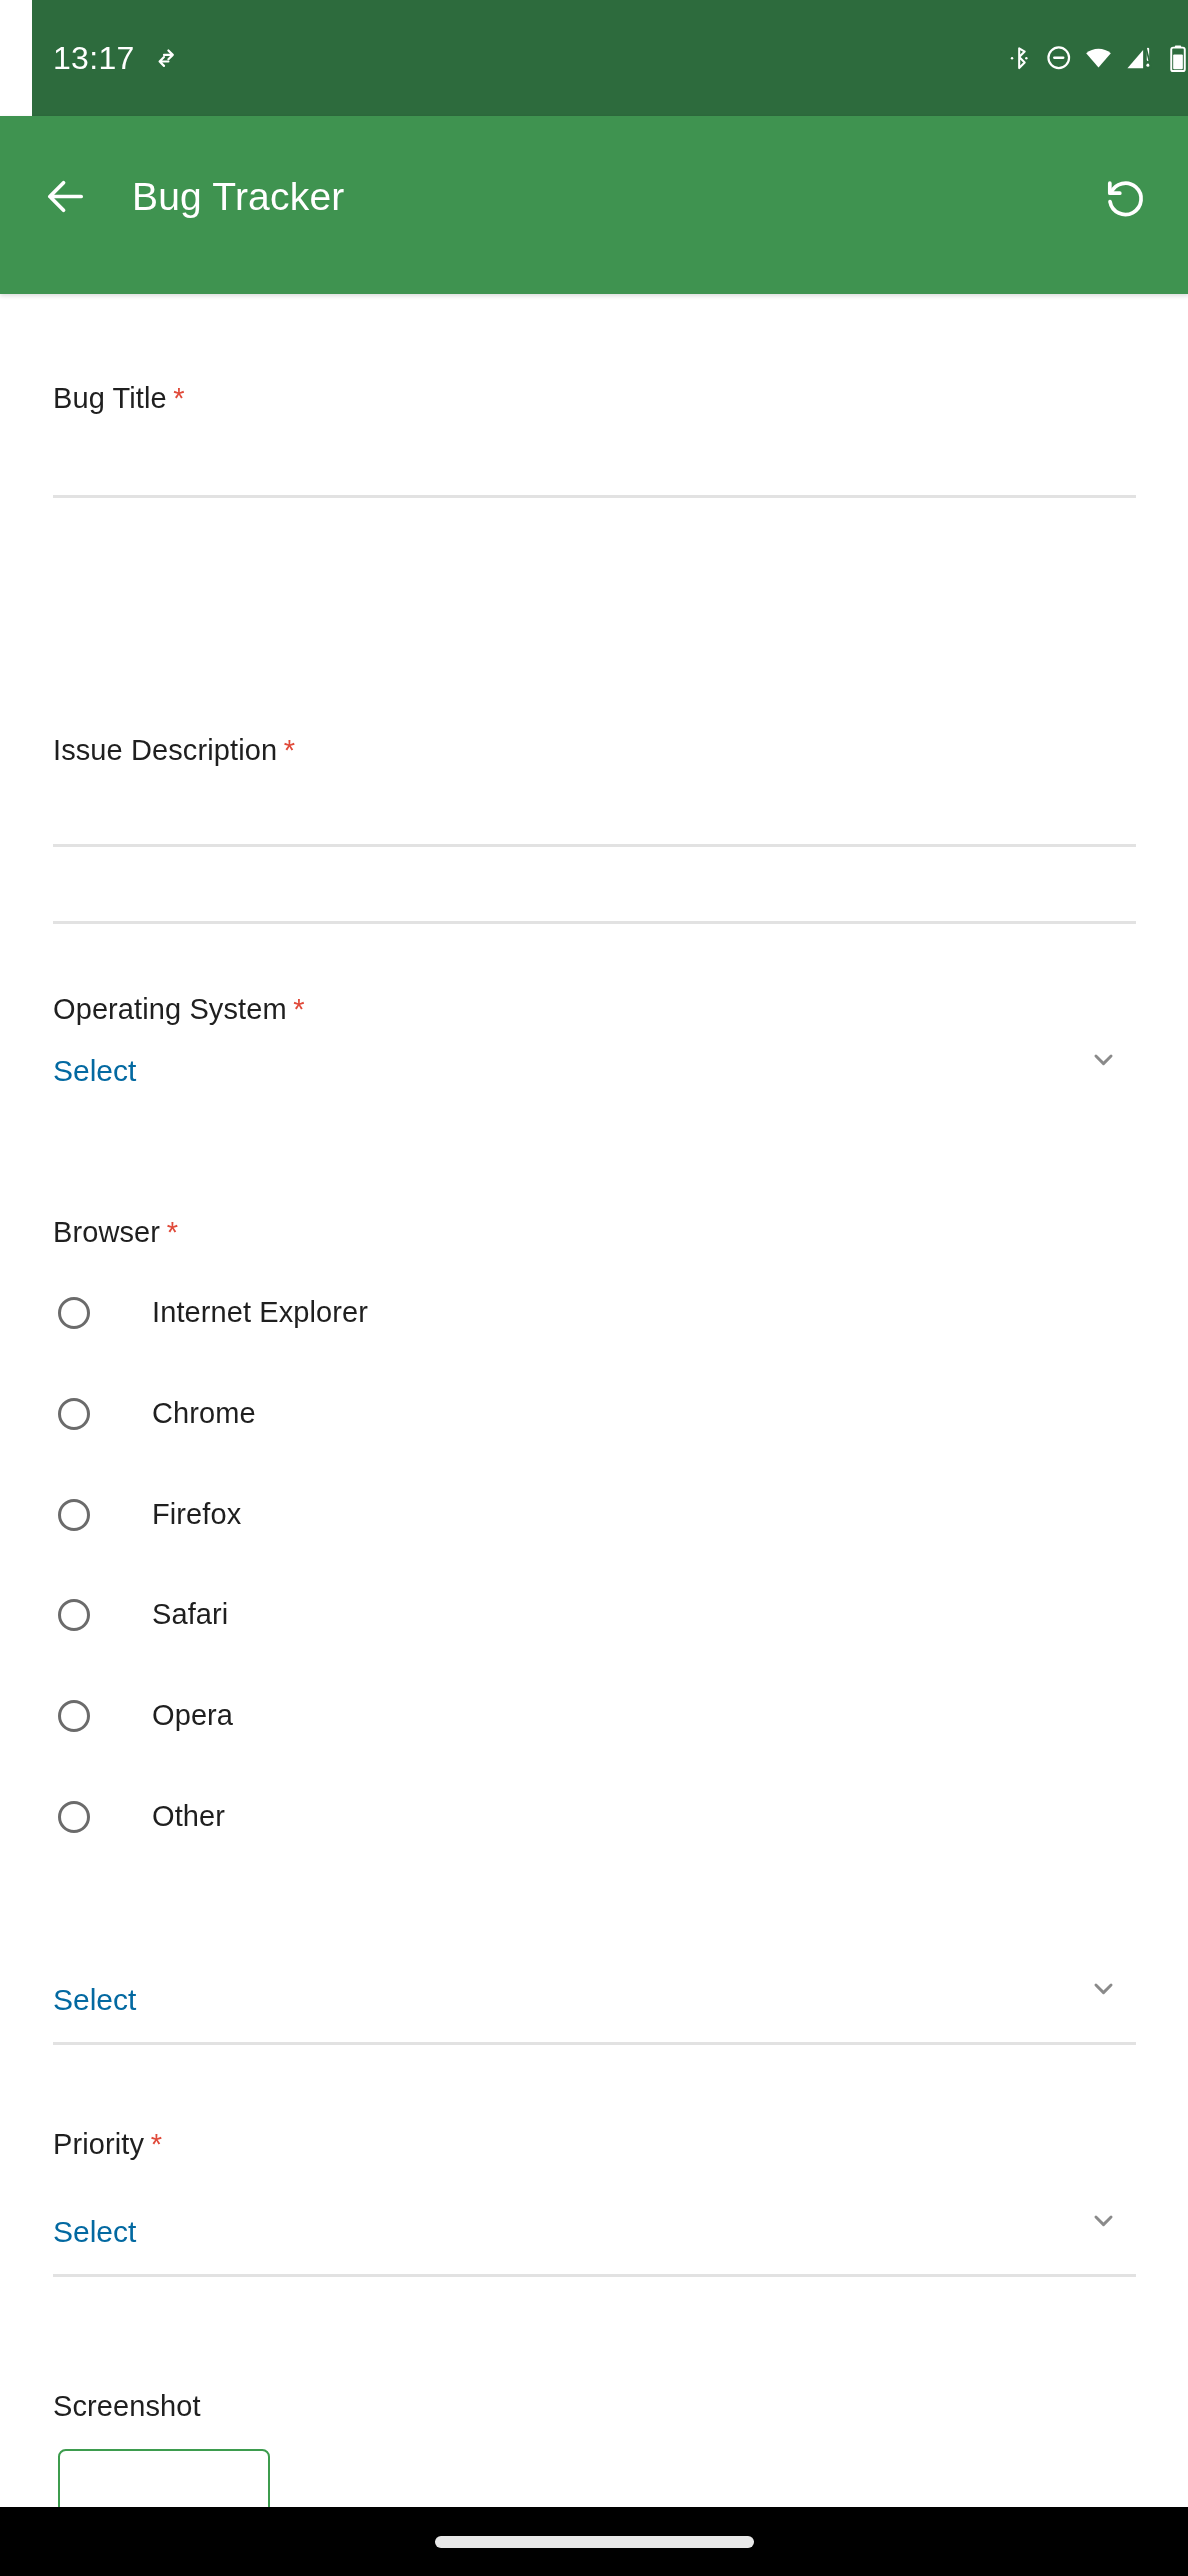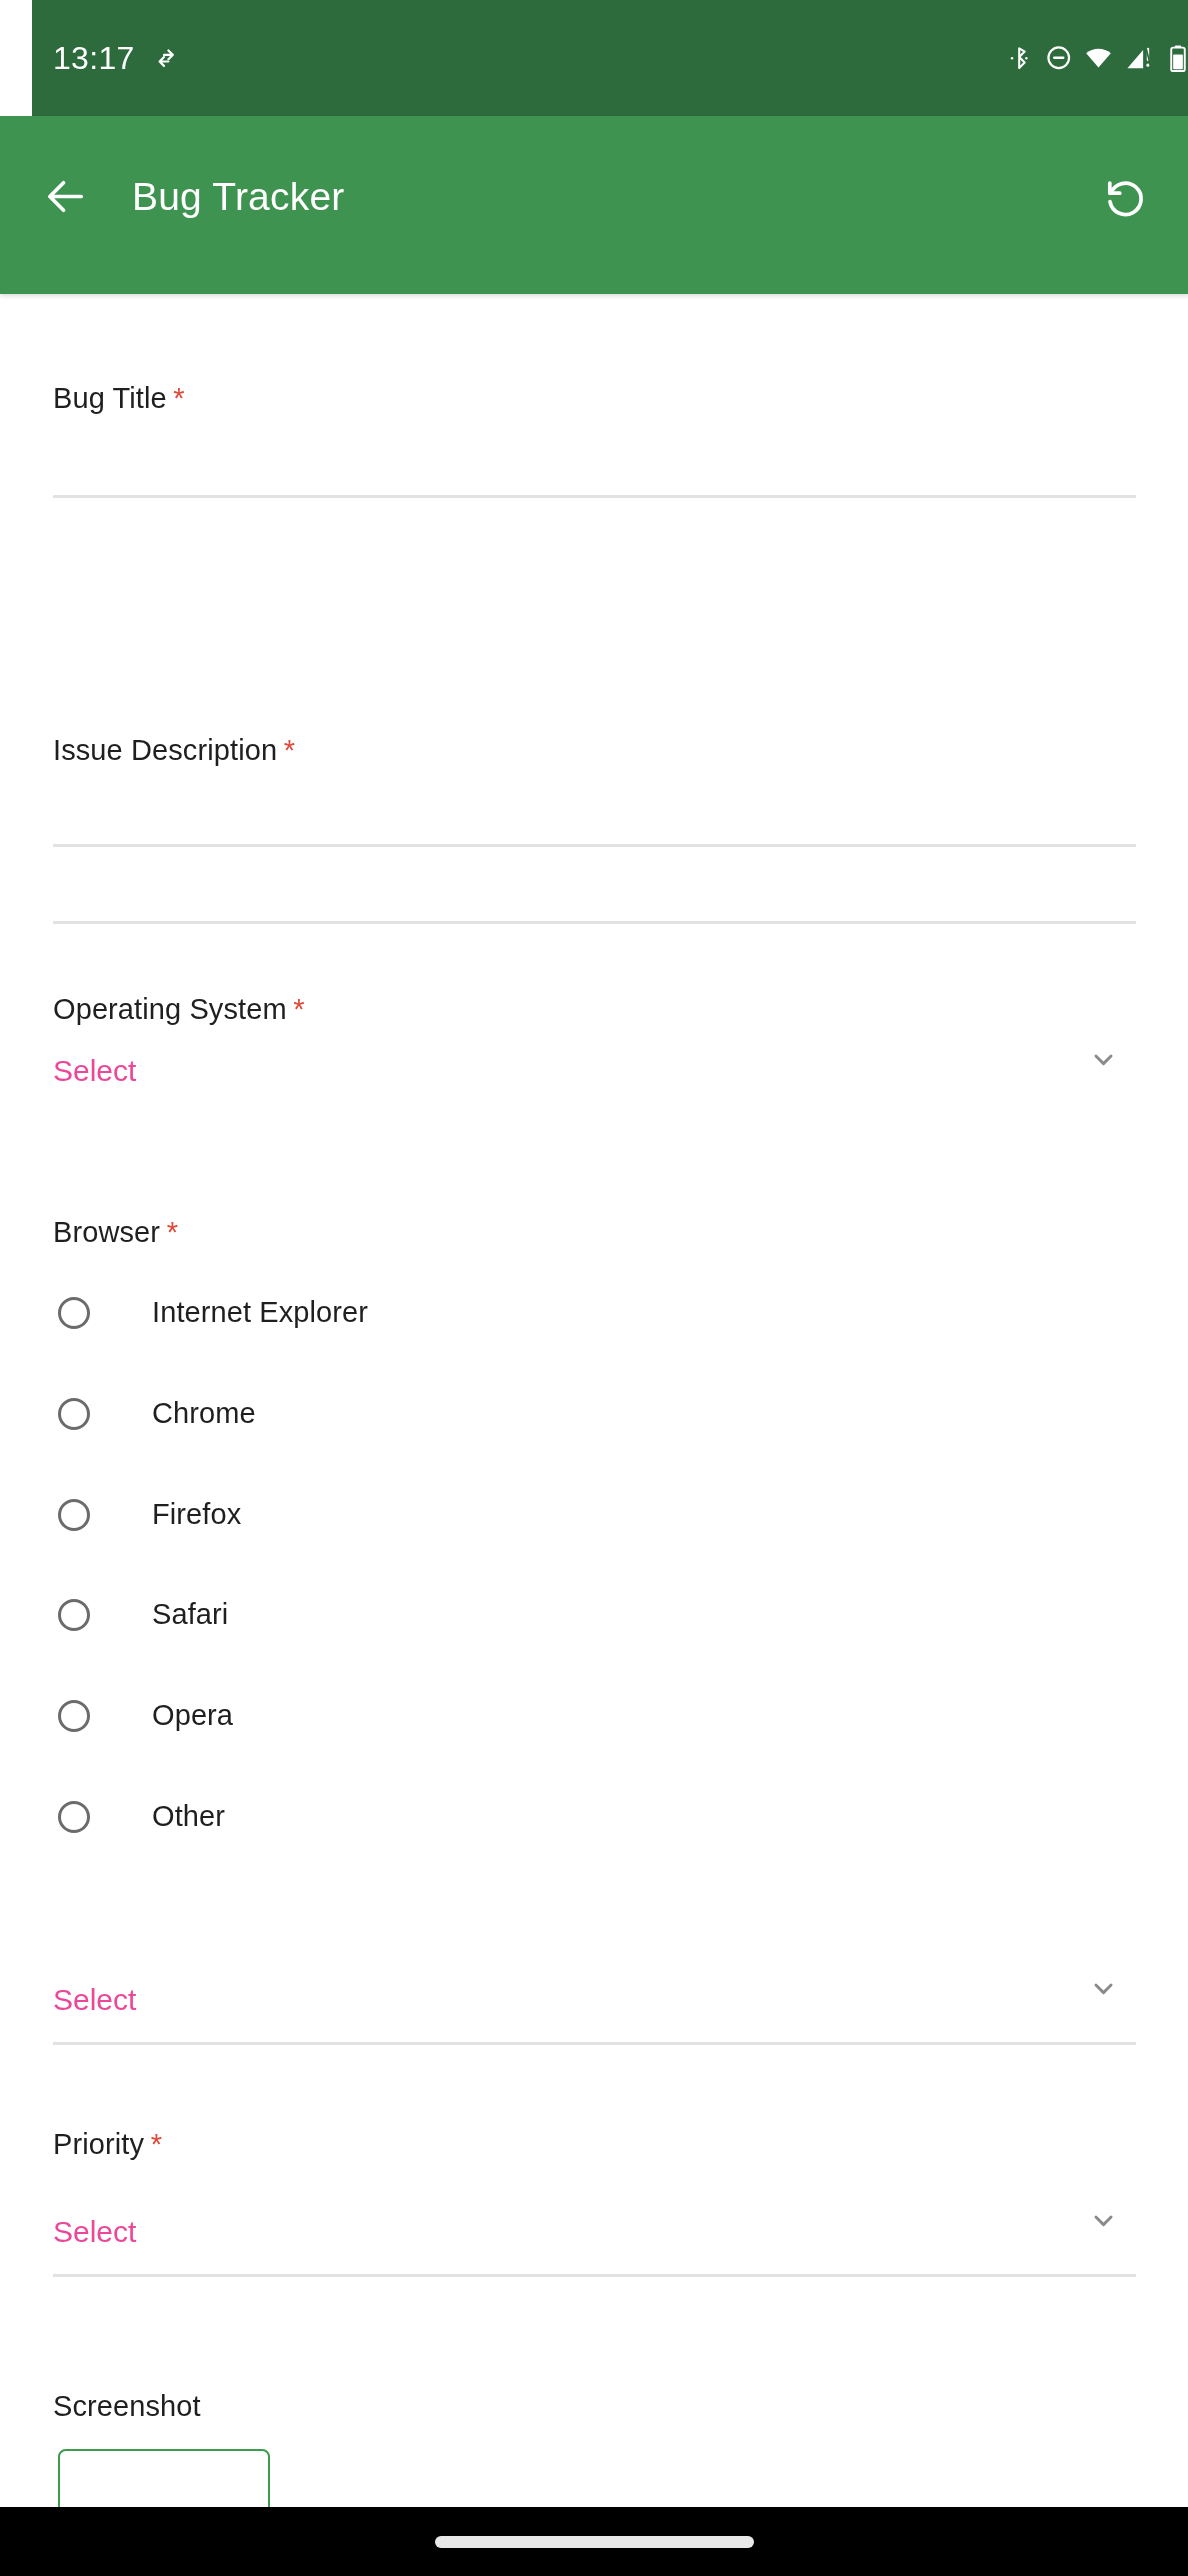--- a/index.html
+++ b/index.html
@@ -54,21 +54,21 @@
 
   .underline {
     position:absolute; left:53px; width:1083px; height:2.8px;
     background:#e2e2e2;
   }
 
   .input-row {
     position:absolute; left:53px; width:1083px;
     display:flex; align-items:center; justify-content:space-between;
   }
-  .placeholder { font-size:30px; color:#ec4899; font-weight:400;margin-top:23px; }
+  .placeholder { font-size:30px; color:#0369a1; font-weight:400;margin-top:23px; }
   .chevron { width:36px; height:36px; display:flex; align-items:center; justify-content:center; margin-right:14.3px; }
 
   
   .radio-row {
     position:absolute; left:53px; width:1083px; height:67px;
     display:flex; align-items:center;
   }
   .radio-circle {
     width:32px; height:32px; border-radius:50%;
     border:3.9px solid #6b6b6b; background:transparent;

